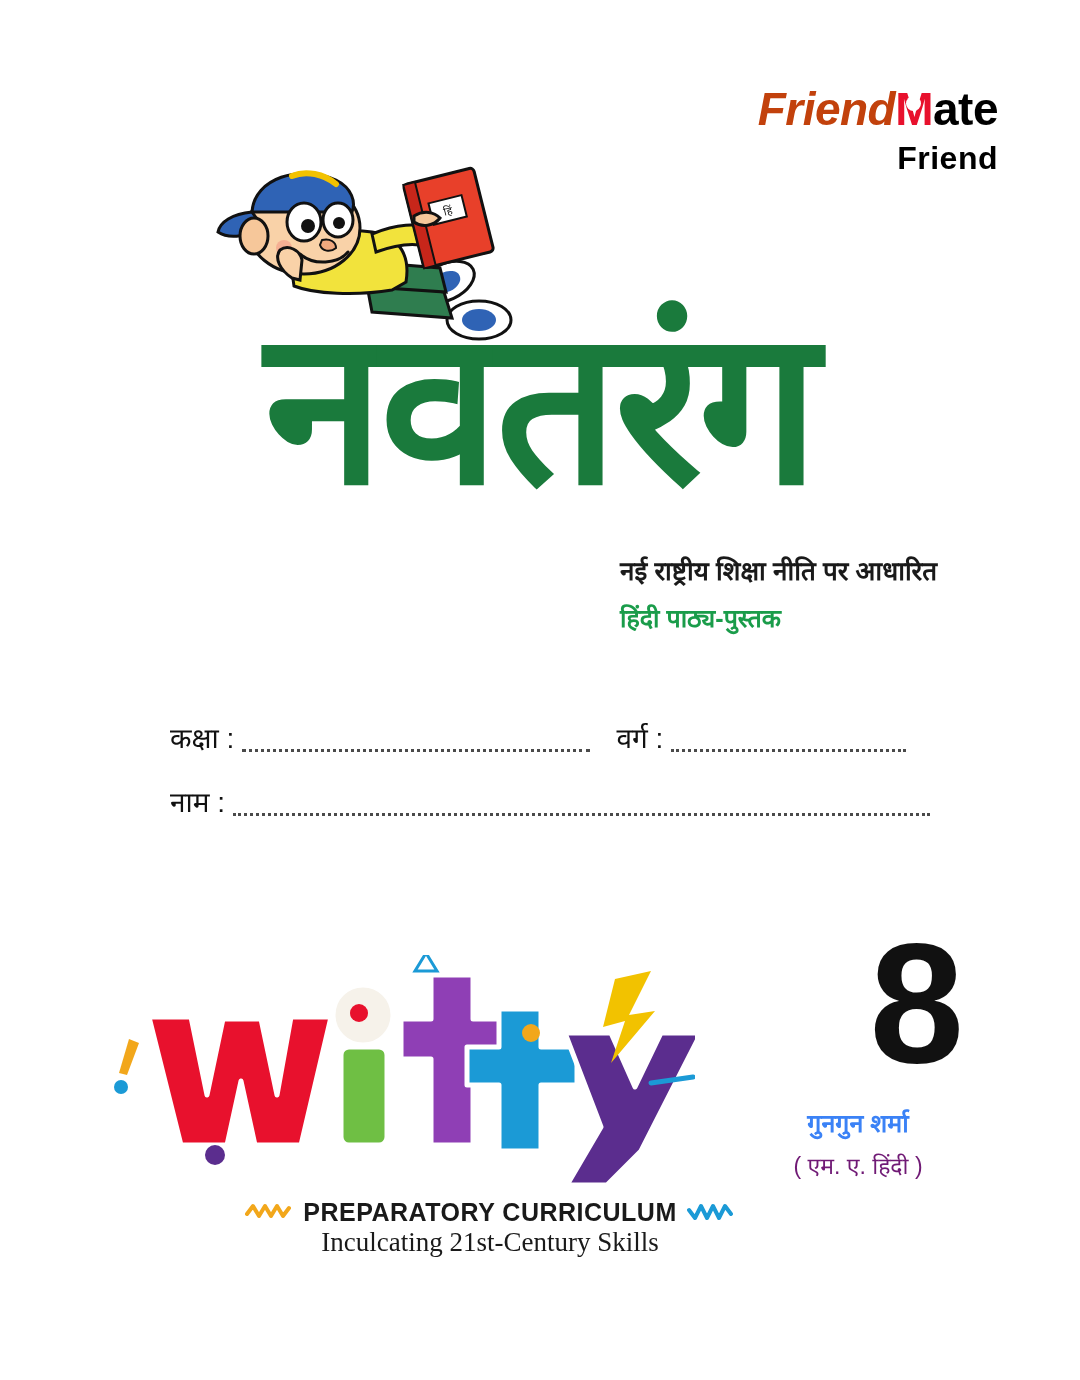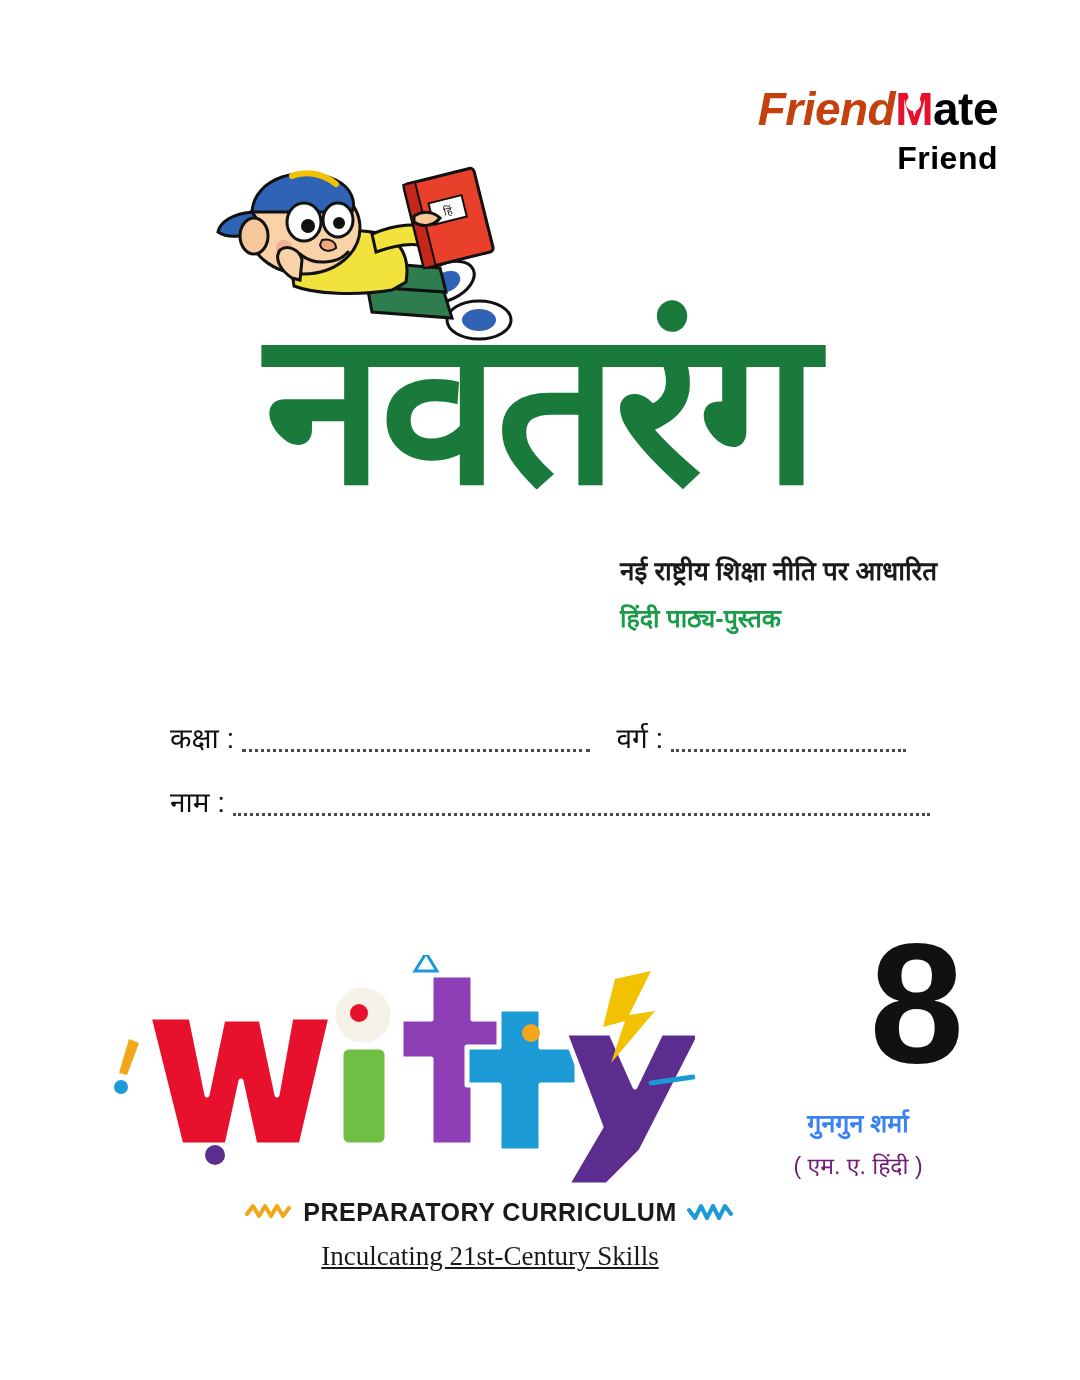--- a/index.html
+++ b/index.html
@@ -155,22 +155,20 @@
     font-size: 25px;
     font-weight: bold;
     color: #1a1a1a;
     letter-spacing: 0.5px;
     white-space: nowrap;
   }
   .prep-sub {
     font-family: "Liberation Serif", serif;
     font-size: 27px;
     color: #1a1a1a;
-    margin-top: 14px;
-    text-decoration: underline;
   }
 
   
   .class-num {
     position: absolute;
     right: 118px;
     top: 918px;
     font-size: 170px;
     font-weight: bold;
     color: #111111;

